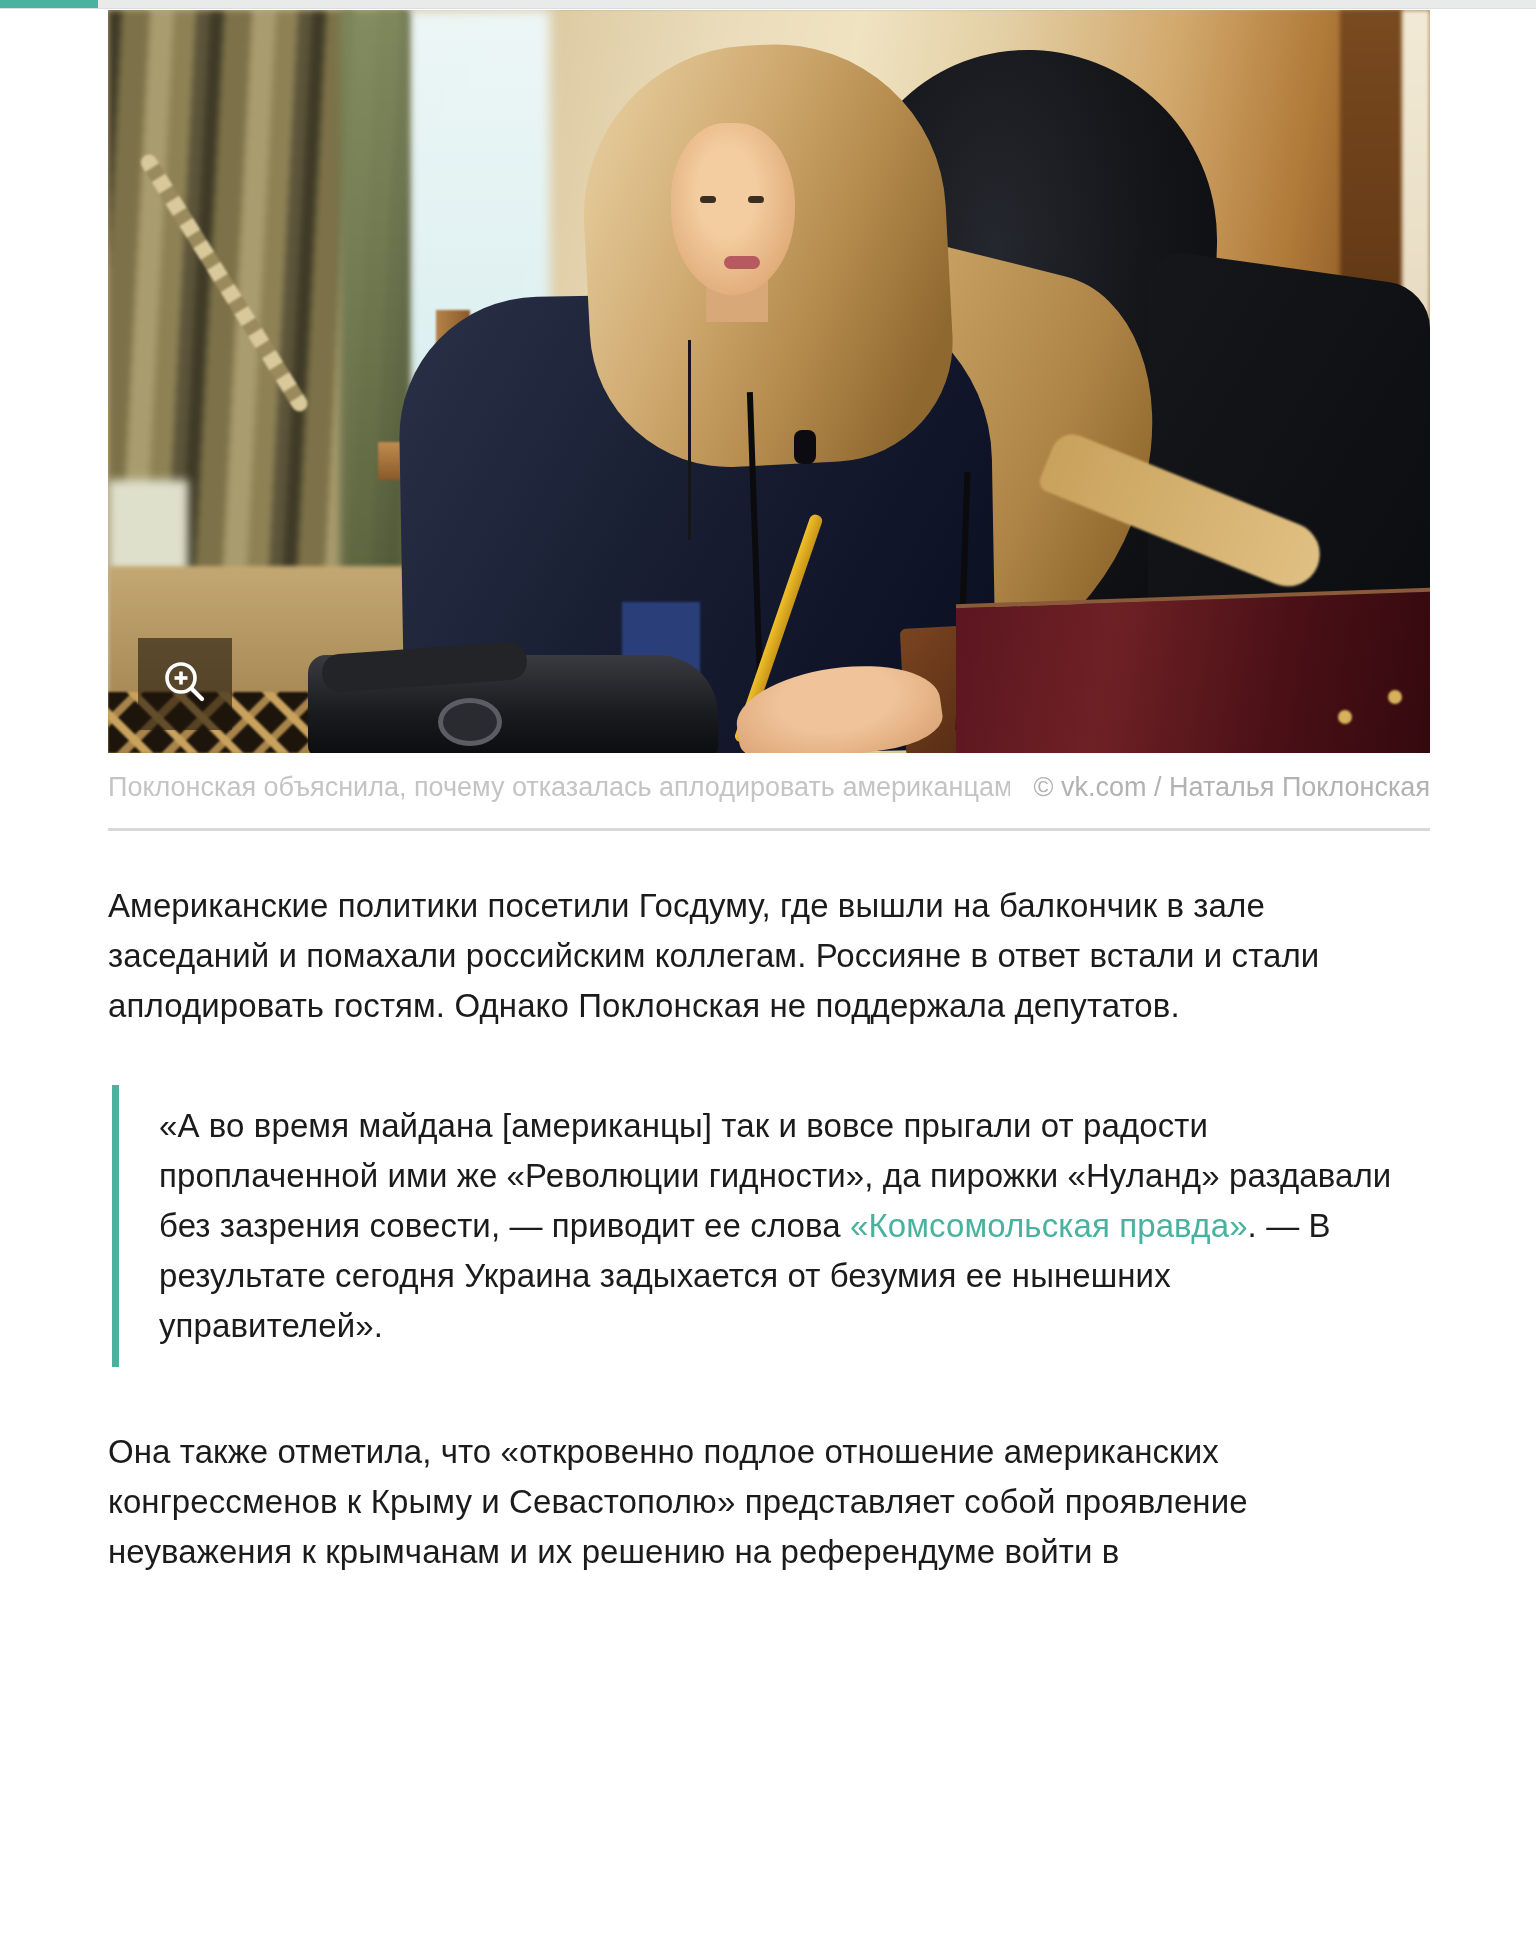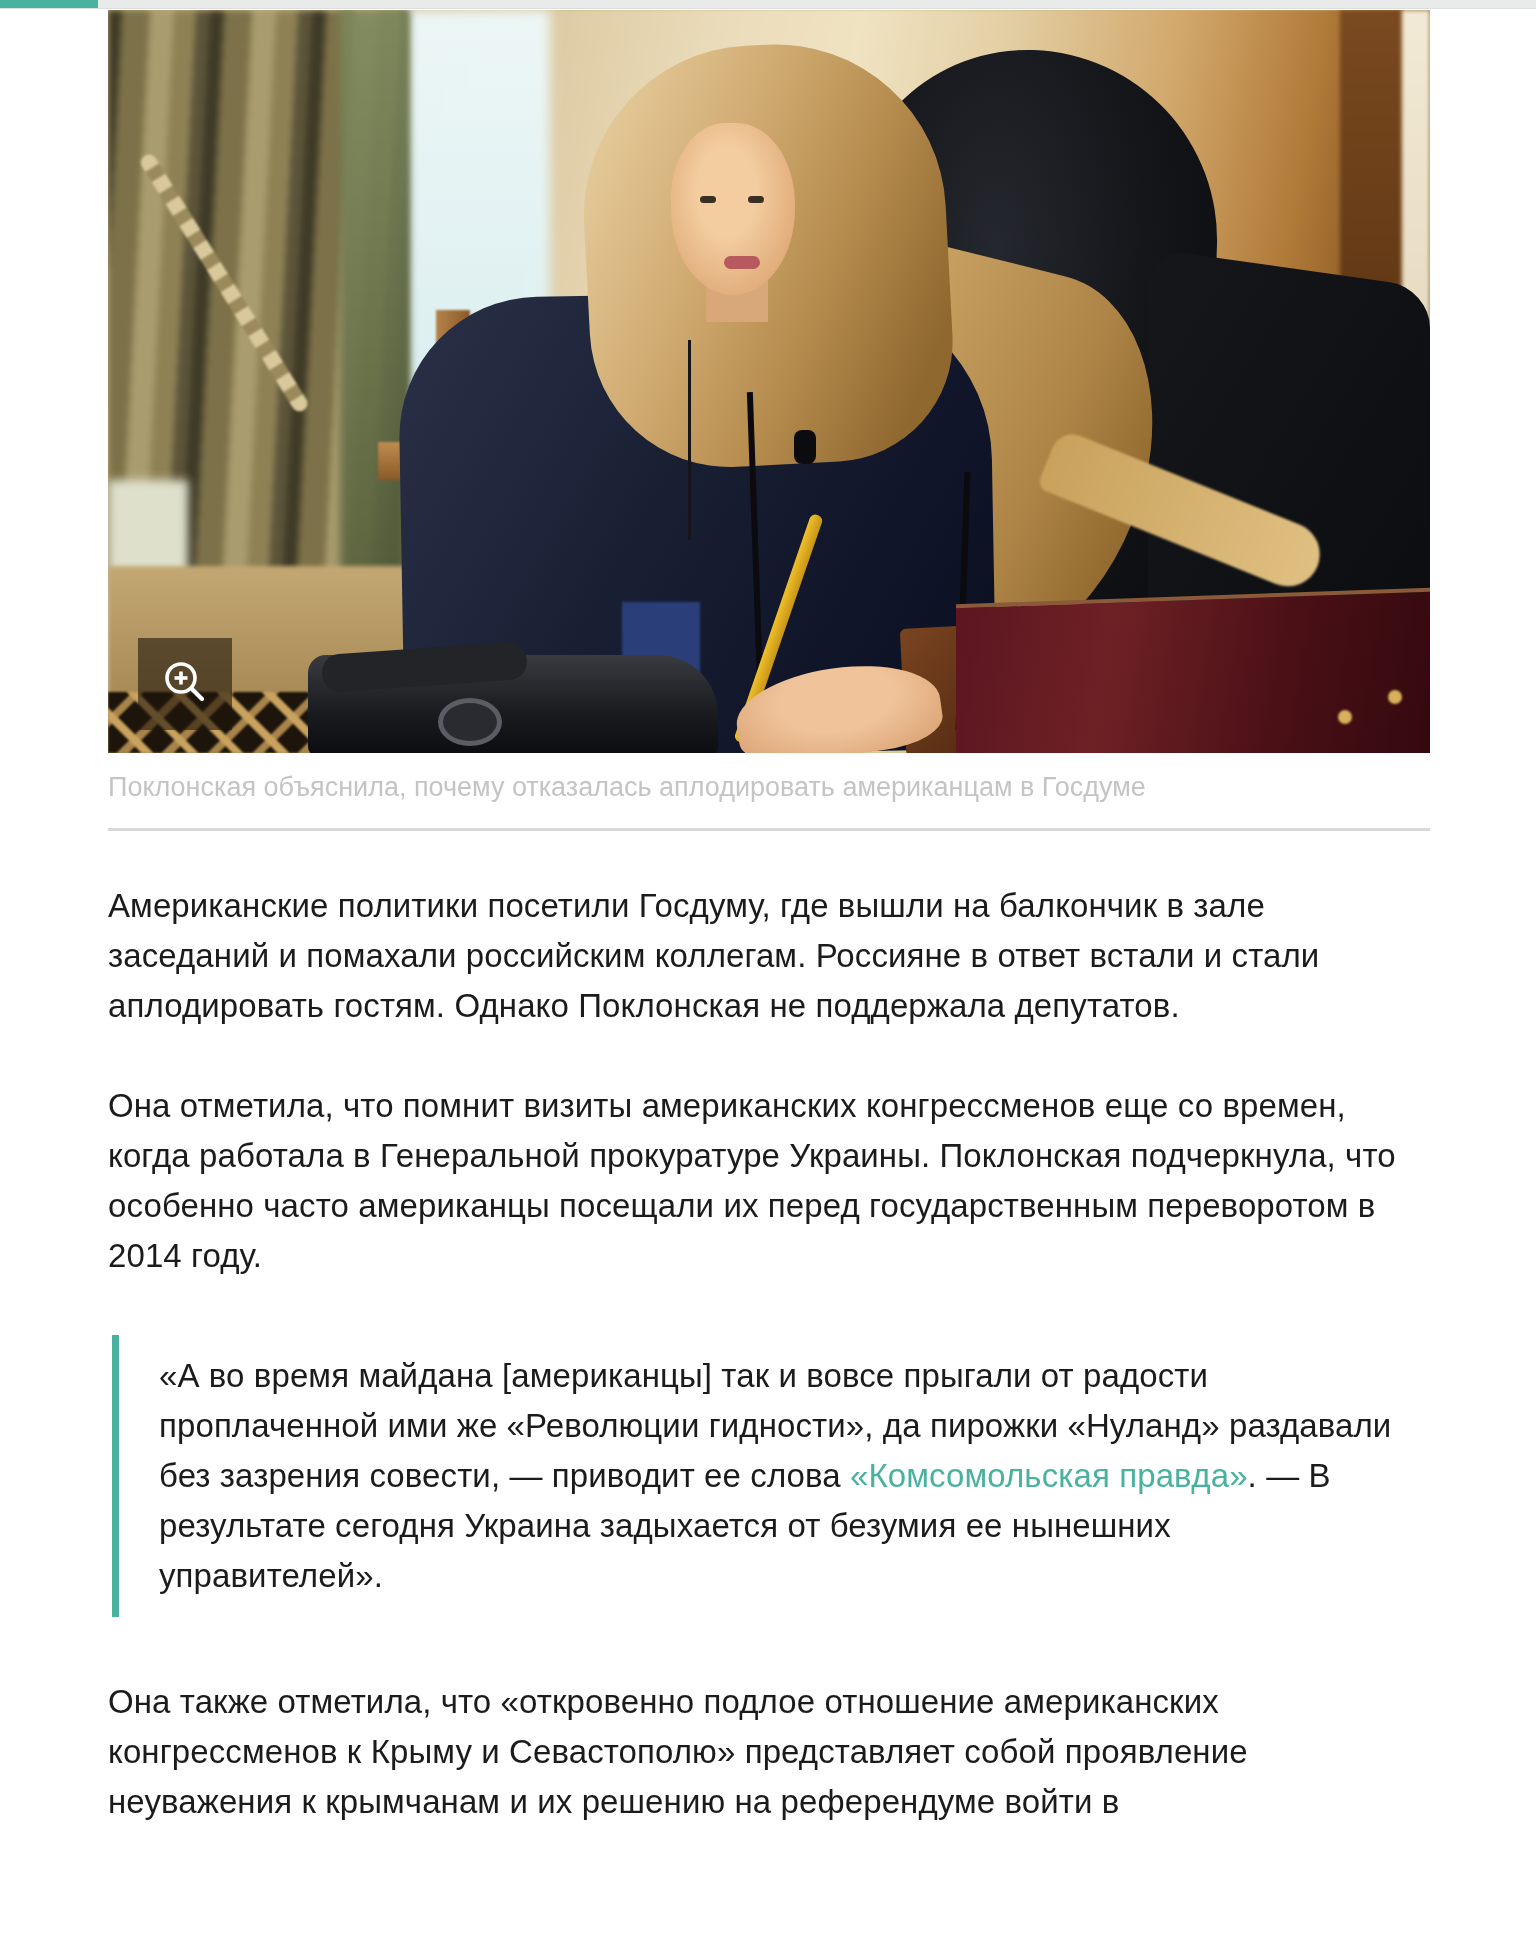--- a/index.html
+++ b/index.html
@@ -311,27 +311,27 @@
           <line x1="24" y1="16.5" x2="24" y2="29.5" stroke="#ffffff" stroke-width="3.6"></line>
           <line x1="17.5" y1="23" x2="30.5" y2="23" stroke="#ffffff" stroke-width="3.6"></line>
           <line x1="34.5" y1="33.5" x2="45" y2="44" stroke="#ffffff" stroke-width="4.2" stroke-linecap="round"></line>
         </svg>
       </span>
     </button>
   </figure>
 
   <div class="caption-row">
     <span class="caption-text">Поклонская объяснила, почему отказалась аплодировать американцам в Госдуме</span>
+    <span class="caption-credit">© vk.com / Наталья Поклонская</span>
   </div>
 
   <div class="article">
 
 
     <p>Американские политики посетили Госдуму, где вышли на балкончик в зале заседаний и помахали российским коллегам. Россияне в ответ встали и стали аплодировать гостям. Однако Поклонская не поддержала депутатов.</p>
 
-    <p>Она отметила, что помнит визиты американских конгрессменов еще со времен, когда работала в Генеральной прокуратуре Украины. Поклонская подчеркнула, что особенно часто американцы посещали их перед государственным переворотом в 2014 году.</p>
 
     <blockquote><span>«А во время майдана [американцы] так и вовсе прыгали от радости проплаченной ими же «Революции гидности», да пирожки «Нуланд» раздавали без зазрения совести, — приводит ее слова </span><a class="quote-link">«Комсомольская правда»</a><span>. — В результате сегодня Украина задыхается от безумия ее нынешних управителей».</span></blockquote>
 
     <p>Она также отметила, что «откровенно подлое отношение американских конгрессменов к Крыму и Севастополю» представляет собой проявление неуважения к крымчанам и их решению на референдуме войти в</p>
 
   </div>
 </div>
 
 </body></html>

